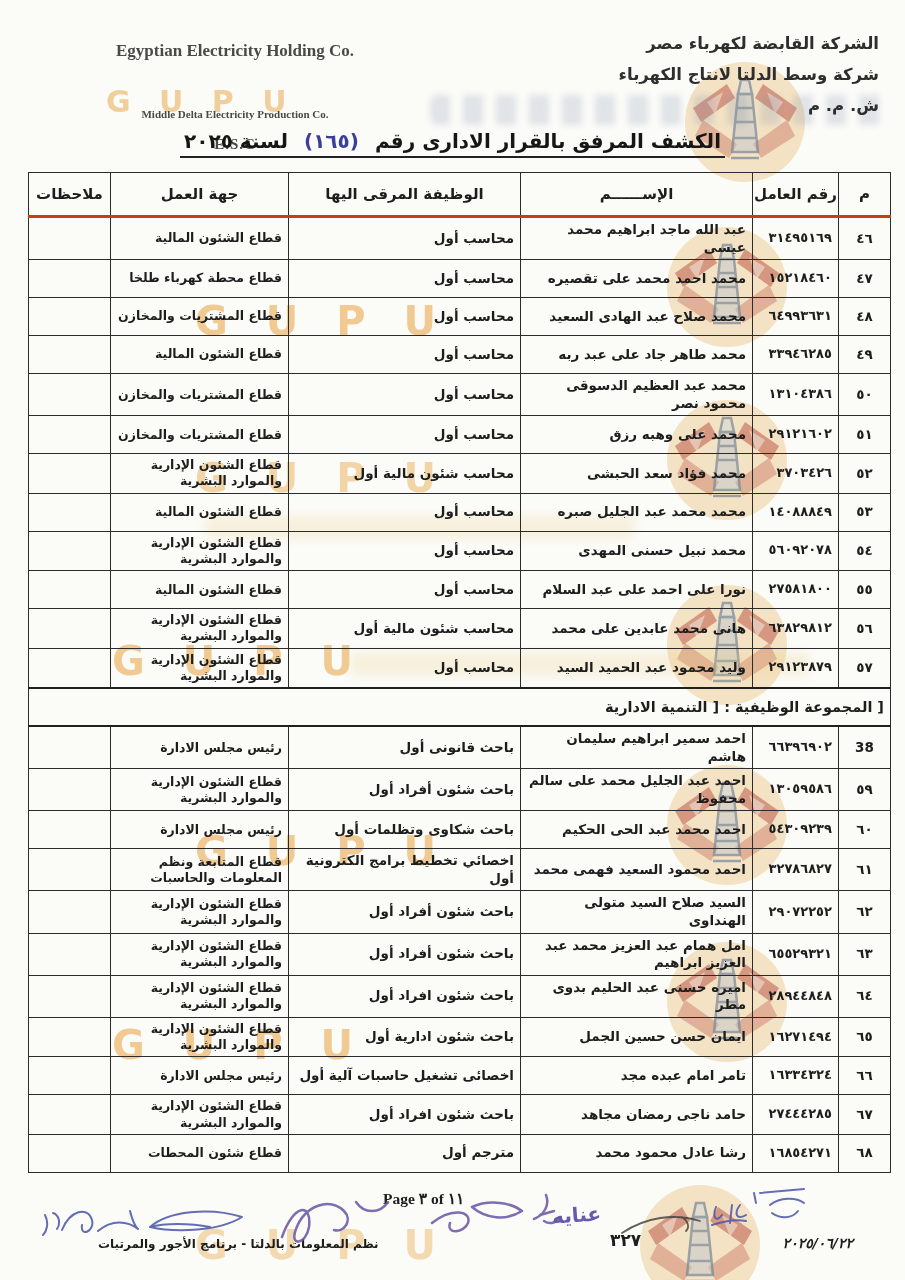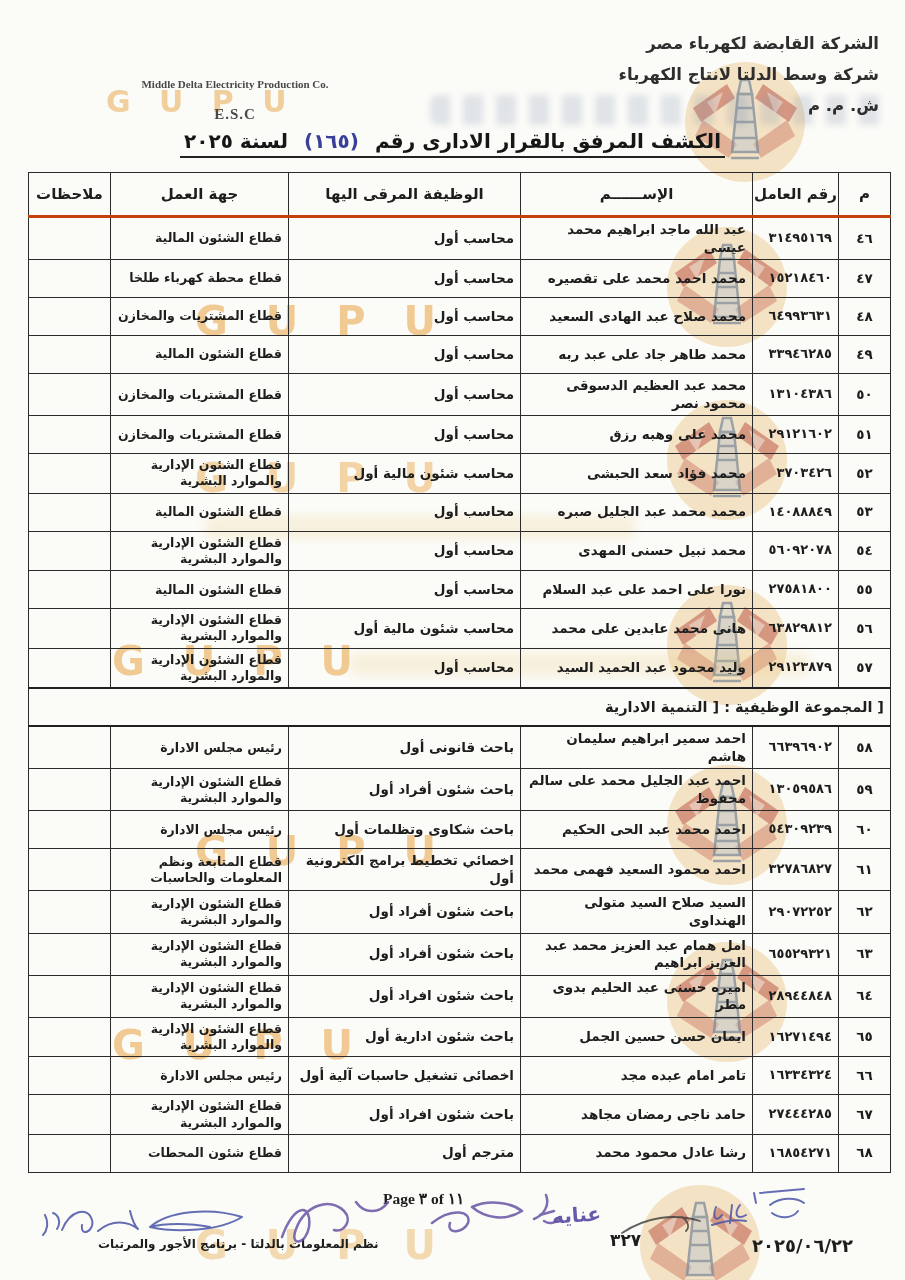--- a/index.html
+++ b/index.html
@@ -59,21 +59,21 @@
   td.c-dept { text-align:right; font-size:12.5px; }
   tr.section-row td {
     border-top:2.5px solid #202020; border-bottom:2.5px solid #202020;
     height:30px; padding:2px 6px;
   }
   .sec-flex { display:inline-flex; direction:rtl; gap:5px; font-size:14.5px; font-weight:bold; align-items:baseline; }
   
   .foot-sys  { position:absolute; top:1237px; left:98px;  z-index:2; font-size:12px; font-weight:bold; direction:rtl; }
   .foot-page { position:absolute; top:1190px; left:383px; z-index:2; font-family:"Liberation Serif", serif; font-weight:bold; font-size:15.5px; direction:ltr; }
   .foot-code { position:absolute; top:1230px; left:610px; z-index:2; font-size:17px; font-weight:bold; letter-spacing:4px; direction:ltr; }
-  .foot-date { position:absolute; top:1235px; right:52px; z-index:2; font-size:18px; font-weight:bold; direction:ltr; }
+  .foot-date { position:absolute; top:1235px; right:52px; z-index:2; font-size:14px; font-weight:bold; direction:ltr;font-style:italic; }
   .hand-note {
     position:absolute; top:1203px; left:552px; z-index:3;
     font-size:20px; font-weight:bold; color:#4b3f9f; opacity:.85;
     transform:rotate(-4deg); direction:rtl;
   }
   .sig-layer { position:absolute; top:1185px; left:0; z-index:3; pointer-events:none; }
 </style>
 </head>
 <body>
 
@@ -112,20 +112,21 @@
 <div class="gupu" style="top:638px; left:112px; font-size:40px;">G U P U</div>
 <div class="gupu" style="top:828px; left:195px; font-size:40px;">G U P U</div>
 <div class="gupu" style="top:1022px; left:112px; font-size:40px;">G U P U</div>
 <div class="gupu" style="top:1222px; left:195px; font-size:40px; opacity:.35;">G U P U</div>
 
 <div class="streak top" style="top:95px;  left:430px; width:460px; height:30px;"></div>
 <div class="streak yellow" style="top:515px; left:205px; width:430px; height:24px;"></div>
 <div class="streak yellow" style="top:652px; left:350px; width:460px; height:24px;"></div>
 
 <div class="hdr-en">
+  <div class="l1">Egyptian Electricity Holding Co.</div>
   <div class="l2">Middle Delta Electricity Production Co.</div>
   <div class="l3">E.S.C</div>
 </div>
 <div class="hdr-ar">
   <div>الشركة القابضة لكهرباء مصر</div>
   <div>شركة وسط الدلتا لانتاج الكهرباء</div>
   <div>ش. م. م</div>
 </div>
 
 <div class="doc-title">
@@ -257,21 +258,21 @@
     <td colspan="6">
       <span class="sec-flex">
         <span>[</span>
         <span>المجموعة الوظيفية :</span>
         <span>[</span>
         <span>التنمية الادارية</span>
       </span>
     </td>
   </tr>
         <tr>
-    <td class="c-idx">٥٨</td>
+    <td class="c-idx">38</td>
     <td class="c-emp">٦٦٣٩٦٩٠٢</td>
     <td class="c-name">احمد سمير ابراهيم سليمان هاشم</td>
     <td class="c-pos">باحث قانونى أول</td>
     <td class="c-dept">رئيس مجلس الادارة</td>
     <td class="c-note"></td>
   </tr>
         <tr>
     <td class="c-idx">٥٩</td>
     <td class="c-emp">١٣٠٥٩٥٨٦</td>
     <td class="c-name">احمد عبد الجليل محمد على سالم محفوظ</td>

